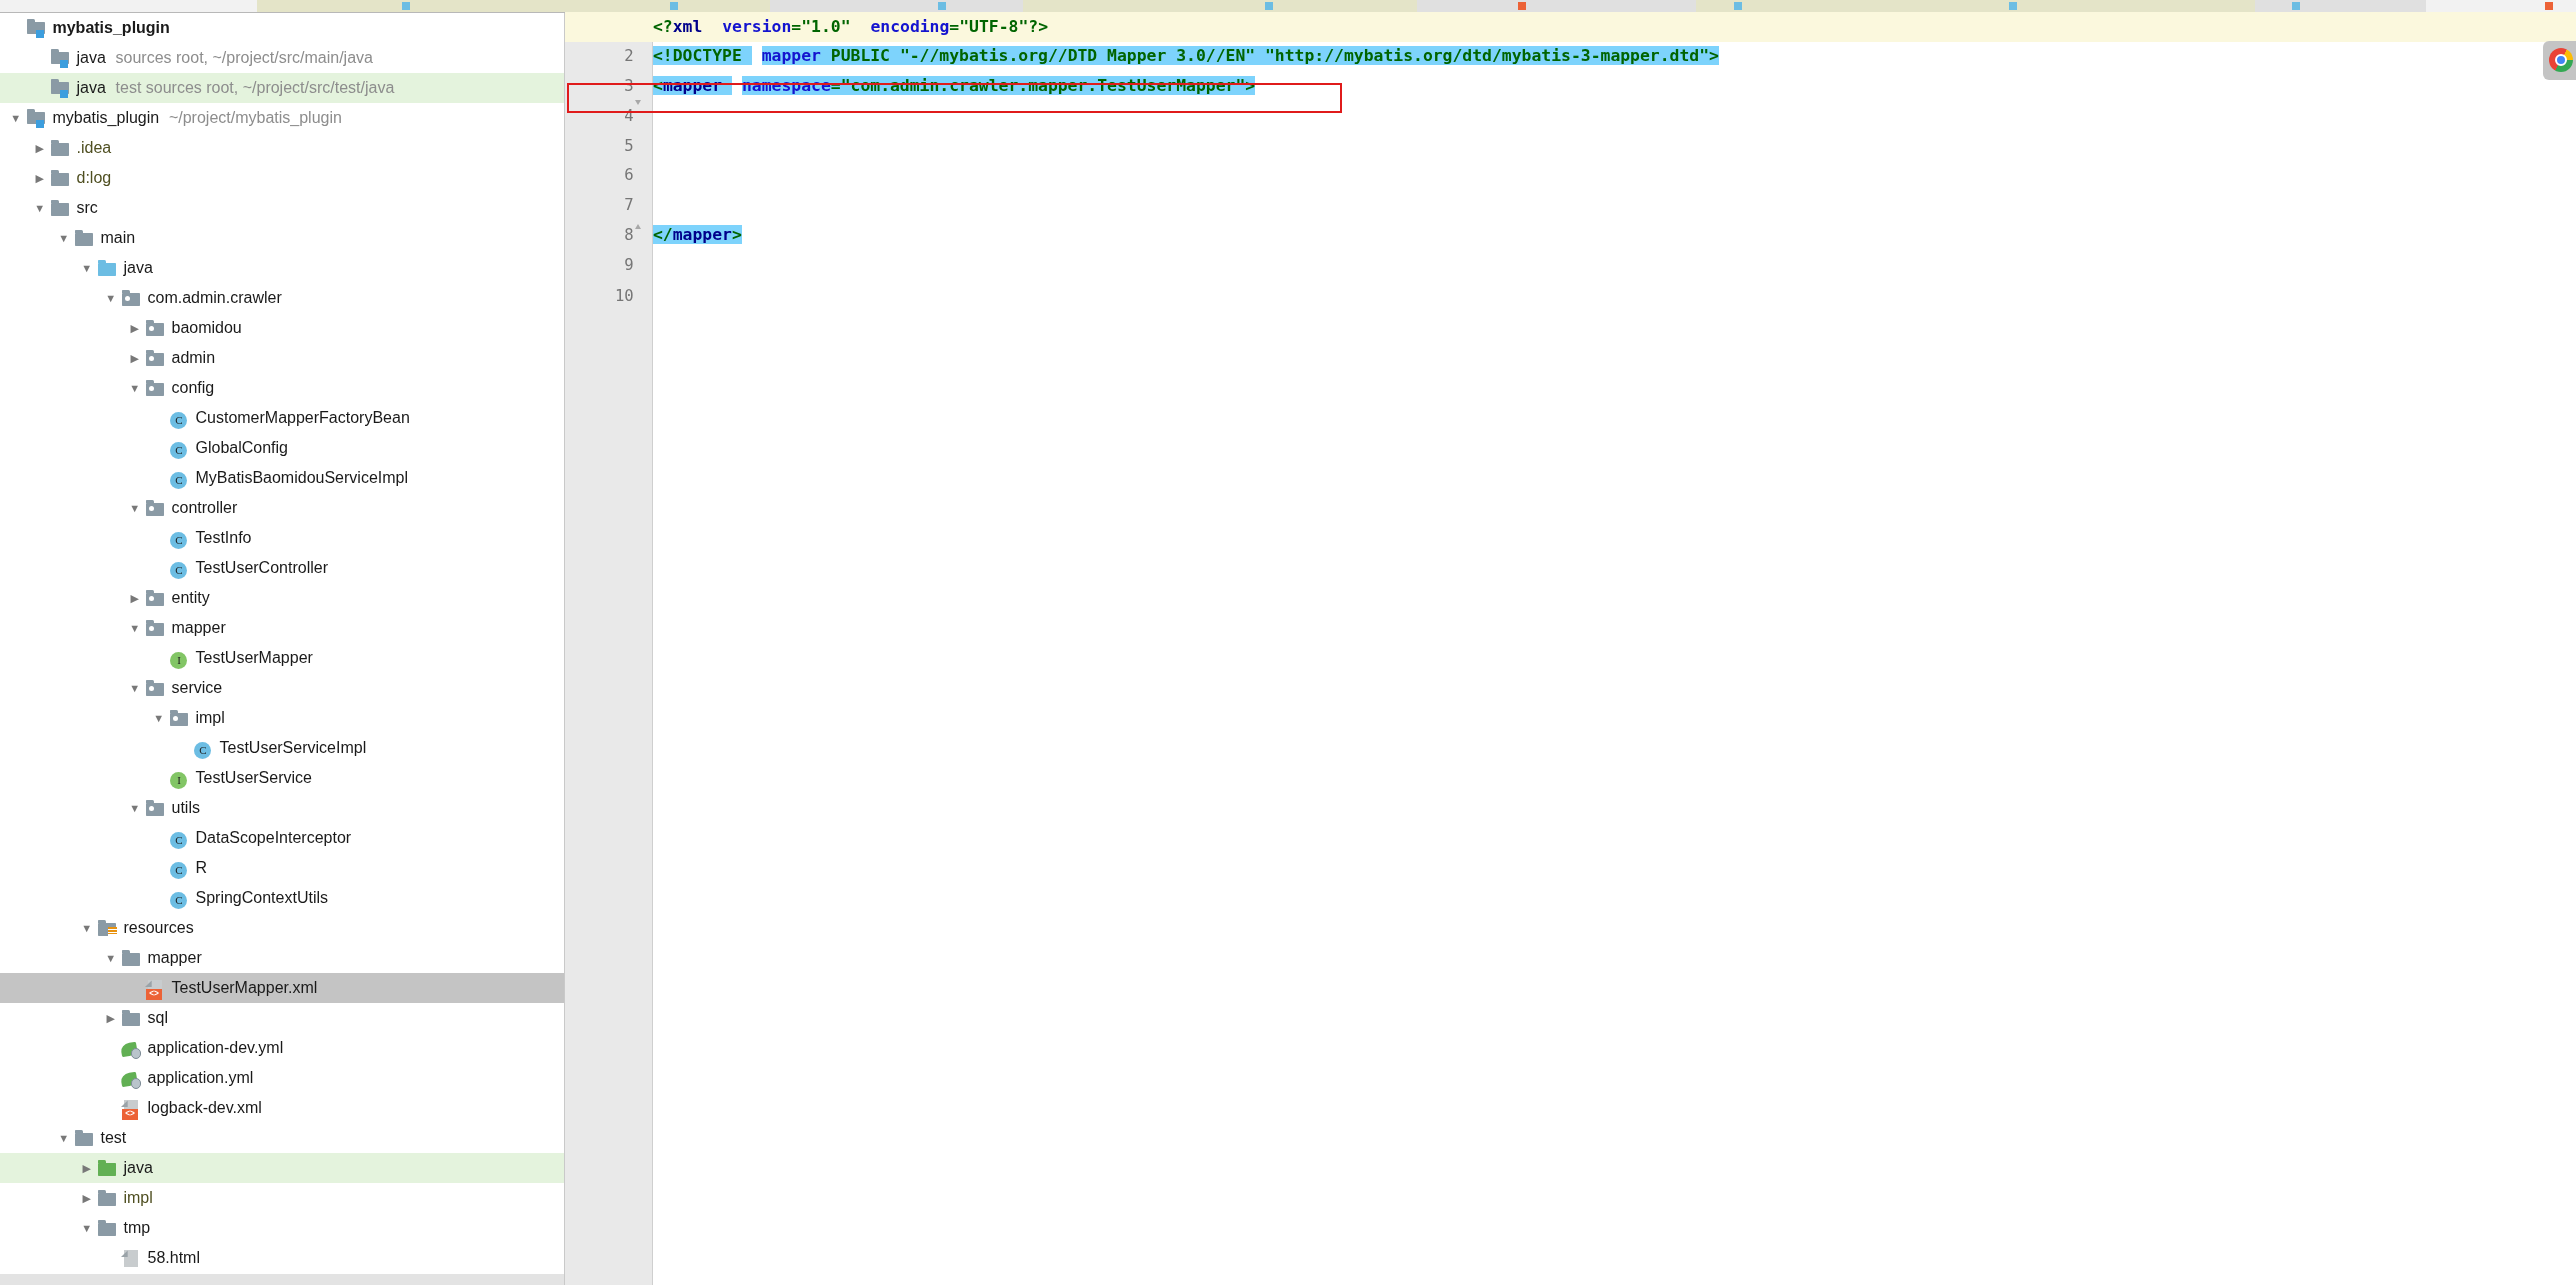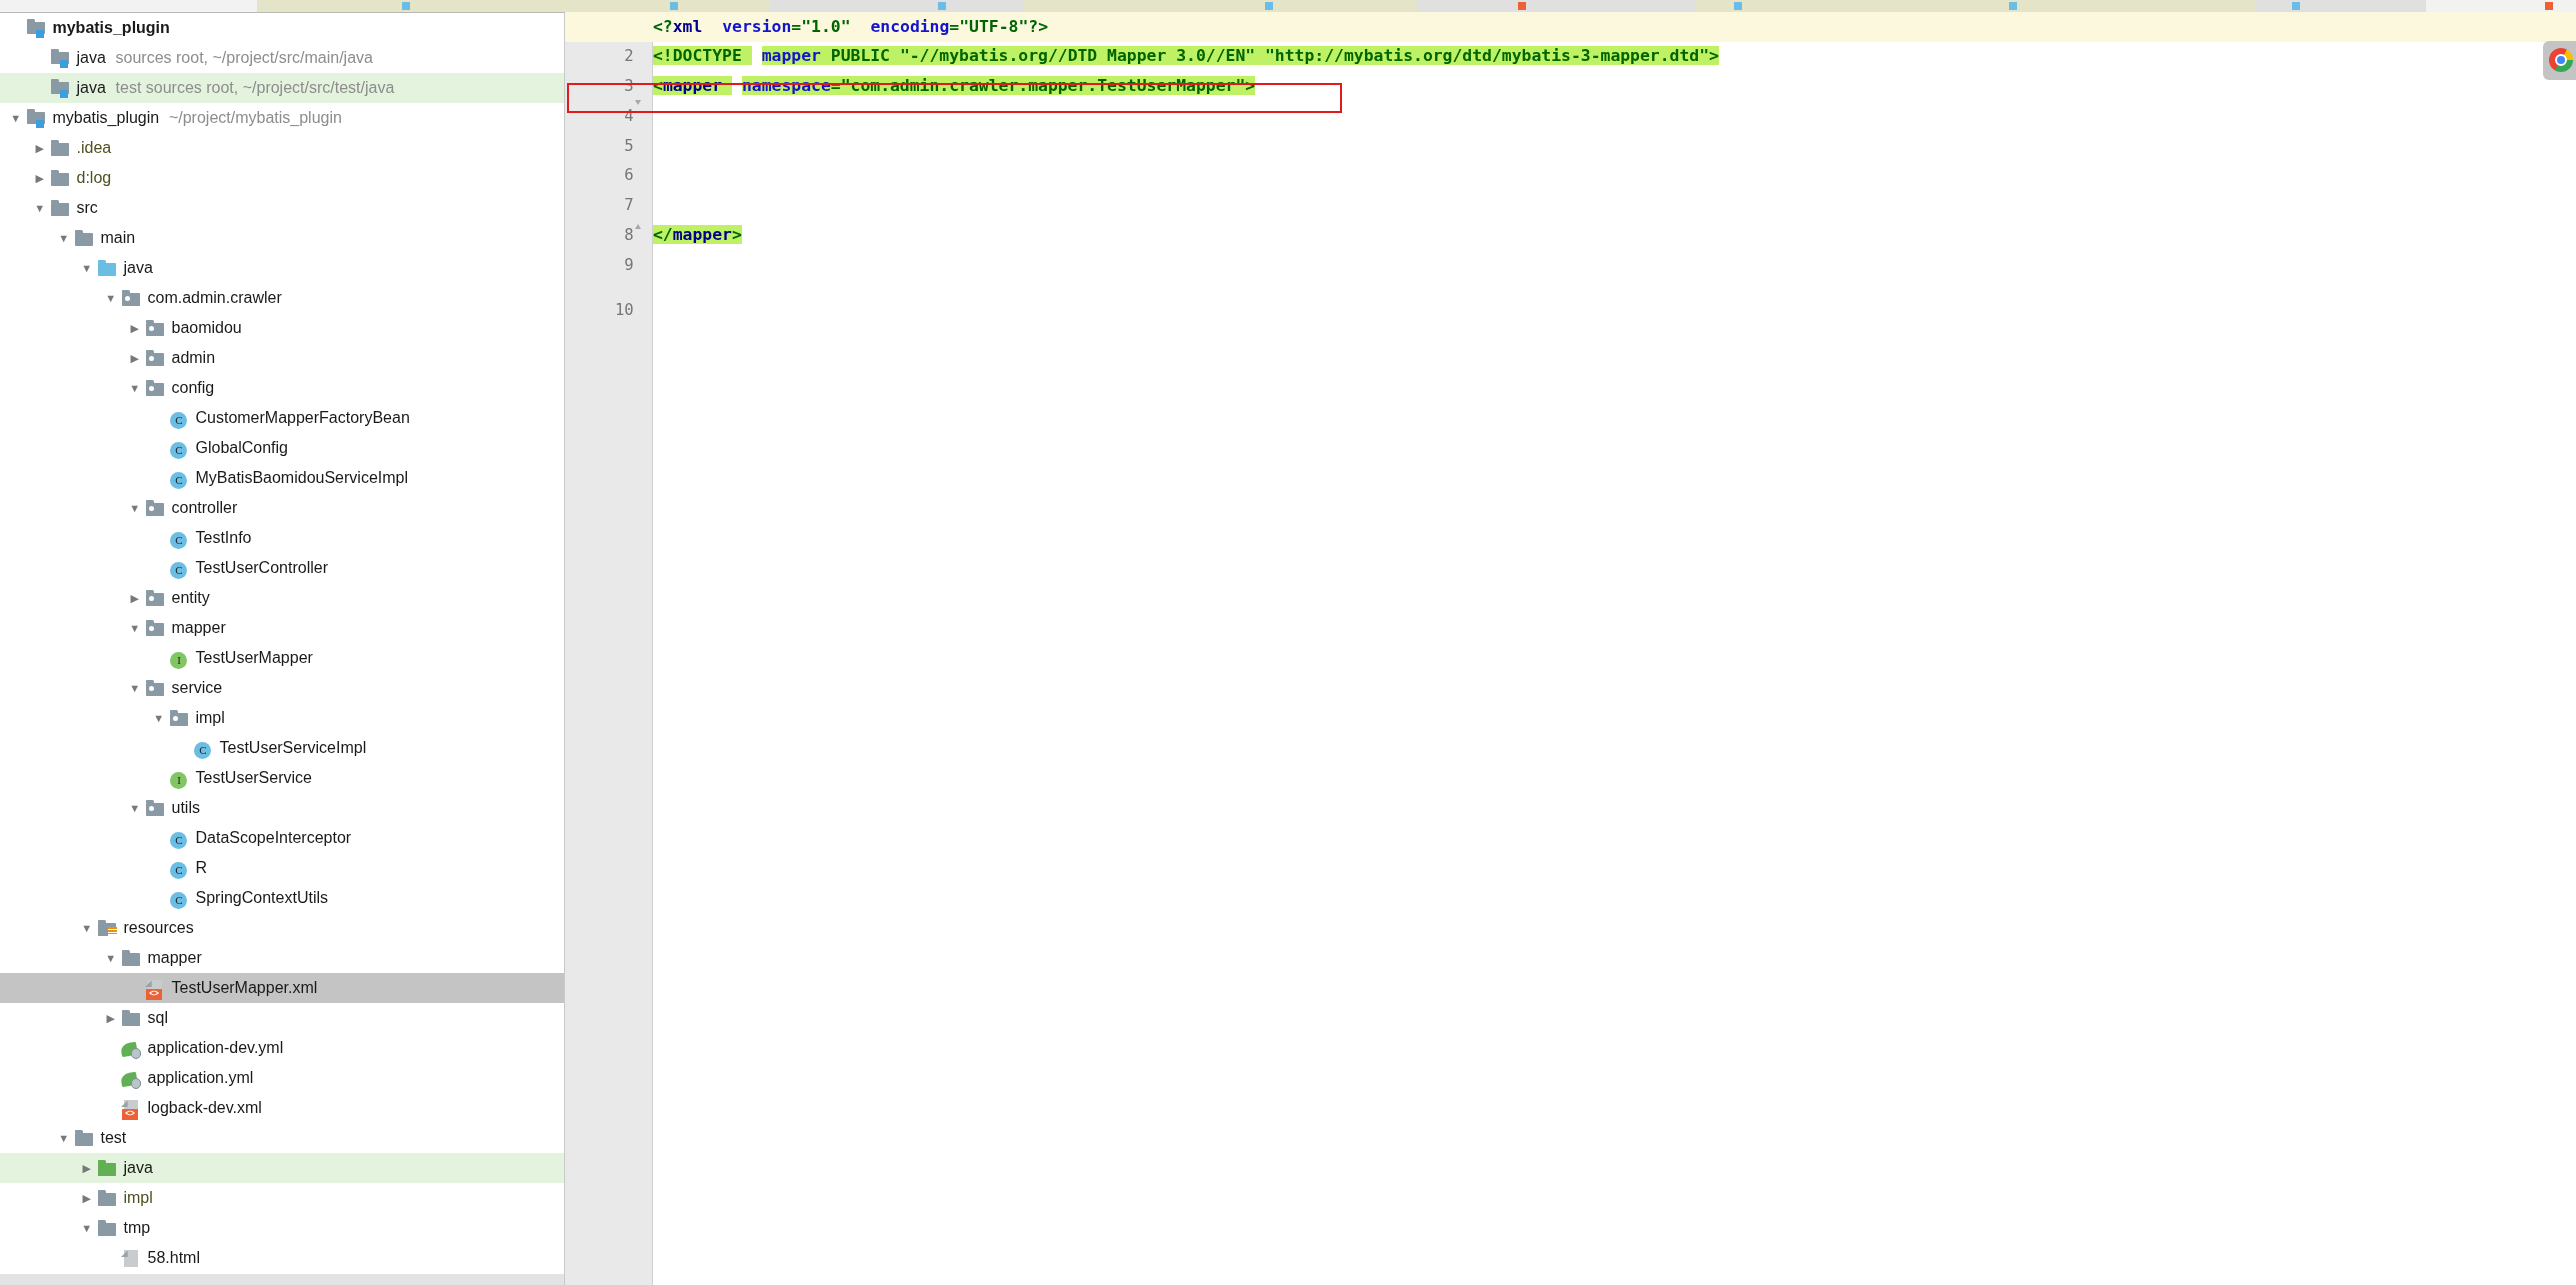--- a/index.html
+++ b/index.html
@@ -82,21 +82,21 @@
   .gutter-line{position:absolute;right:19.3px;width:67px;height:30px;text-align:right;
     font-family:"DejaVu Sans Mono","Liberation Mono",monospace;font-size:15.6px;line-height:30px;color:#767676;}
   .gutter-line.cur{background:#fbf8dd;left:0;right:auto;width:88px;padding-right:19.3px;box-sizing:border-box;}
   .gutter-sep{position:absolute;left:87px;top:0;width:0.7px;height:1272px;background:#cfcfcf;}
 
   .code{position:absolute;left:88px;top:0;width:1923px;height:1272px;
     font-family:"DejaVu Sans Mono","Liberation Mono",monospace;font-size:16.4px;line-height:30px;
     white-space:pre;font-weight:bold;}
   .cline{position:absolute;left:0;height:30px;white-space:pre;}
   .line-hl{position:absolute;left:-88px;width:2011px;height:30px;background:#fbf8dd;}
-  .tok{background:#bef264;}
+  .tok{background:#7dd3fc;}
   .t-tag{color:#006400;}
   .t-attr{color:#1414cf;margin-left:10px;}
   .t-val{color:#006400;}
   .t-name{color:#00008b;}
 
   .fold{position:absolute;left:64px;width:18px;height:21px;}
   .fold.open:after{content:"";position:absolute;left:6px;top:15.6px;width:0;height:0;
     border-left:3px solid transparent;border-right:3px solid transparent;border-top:5.2px solid #a8a8a8;}
   .fold.close:before{content:"";position:absolute;left:6px;top:-2.2px;width:0;height:0;
     border-left:3px solid transparent;border-right:3px solid transparent;border-bottom:5.2px solid #a8a8a8;}
@@ -510,21 +510,21 @@
     <div class="gutter" id="gutter">
         <div class="gutter-line cur" style="top: -1.5px;">1</div>
         <div class="gutter-line" style="top: 28px;">2</div>
         <div class="gutter-line" style="top: 58px;">3</div>
         <div class="gutter-line" style="top: 88px;">4</div>
         <div class="gutter-line" style="top: 118px;">5</div>
         <div class="gutter-line" style="top: 147px;">6</div>
         <div class="gutter-line" style="top: 177px;">7</div>
         <div class="gutter-line" style="top: 207px;">8</div>
         <div class="gutter-line" style="top: 237px;">9</div>
-        <div class="gutter-line" style="top: 282px;">10</div>
+        <div class="gutter-line" style="top: 268px;">10</div>
       </div>
     <div class="gutter-sep"></div>
     <div class="code" id="code"><div class="line-hl" style="top: -1.5px;"></div><div class="cline" style="top: -1.5px;"><span class="t-tag">&lt;?</span><span class="t-name">xml</span><span class="t-tag"> </span><span class="t-attr">version</span><span class="t-tag">=</span><span class="t-val">"1.0"</span><span class="t-tag"> </span><span class="t-attr">encoding</span><span class="t-tag">=</span><span class="t-val">"UTF-8"</span><span class="t-tag">?&gt;</span></div><div class="cline" style="top: 28px;"><span class="t-tag tok">&lt;!DOCTYPE</span><span class="t-tag tok"> </span><span class="t-attr tok">mapper</span><span class="t-tag tok"> </span><span class="t-tag tok">PUBLIC</span><span class="t-tag tok"> </span><span class="t-val tok">"-//mybatis.org//DTD Mapper 3.0//EN"</span><span class="t-tag tok"> </span><span class="t-val tok">"http://mybatis.org/dtd/mybatis-3-mapper.dtd"</span><span class="t-tag tok">&gt;</span></div><div class="cline" style="top: 58px;"><span class="t-tag tok">&lt;</span><span class="t-name tok">mapper</span><span class="t-tag tok"> </span><span class="t-attr tok">namespace</span><span class="t-tag tok">=</span><span class="t-val tok">"com.admin.crawler.mapper.TestUserMapper"</span><span class="t-tag tok">&gt;</span></div><div class="cline" style="top: 207px;"><span class="t-tag tok">&lt;/</span><span class="t-name tok">mapper</span><span class="t-tag tok">&gt;</span></div></div>
 
     <div class="fold open" style="top:71px;"></div>
     <div class="fold close" style="top:213px;"></div>
 
     <div class="annot-box" style="left:2.2px;top:70px;width:775px;height:30px;"></div>
   </div>
 

